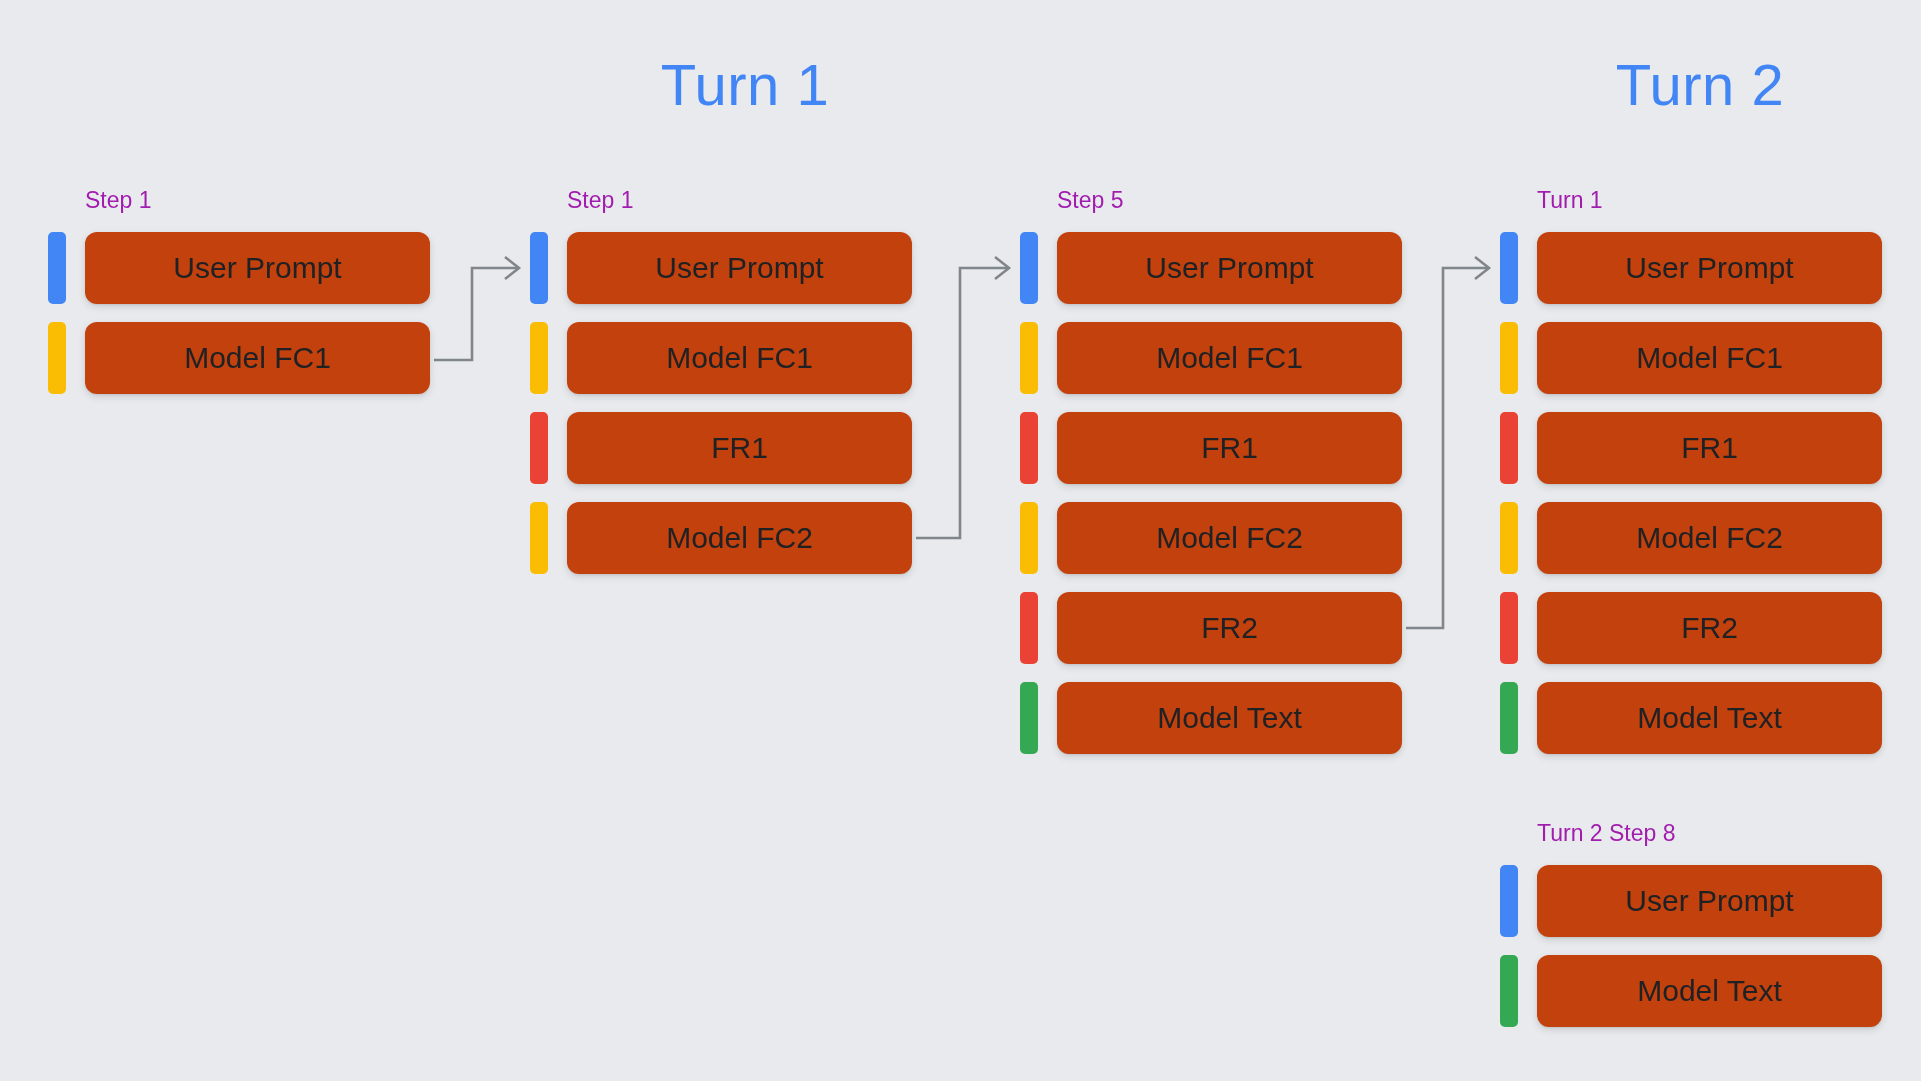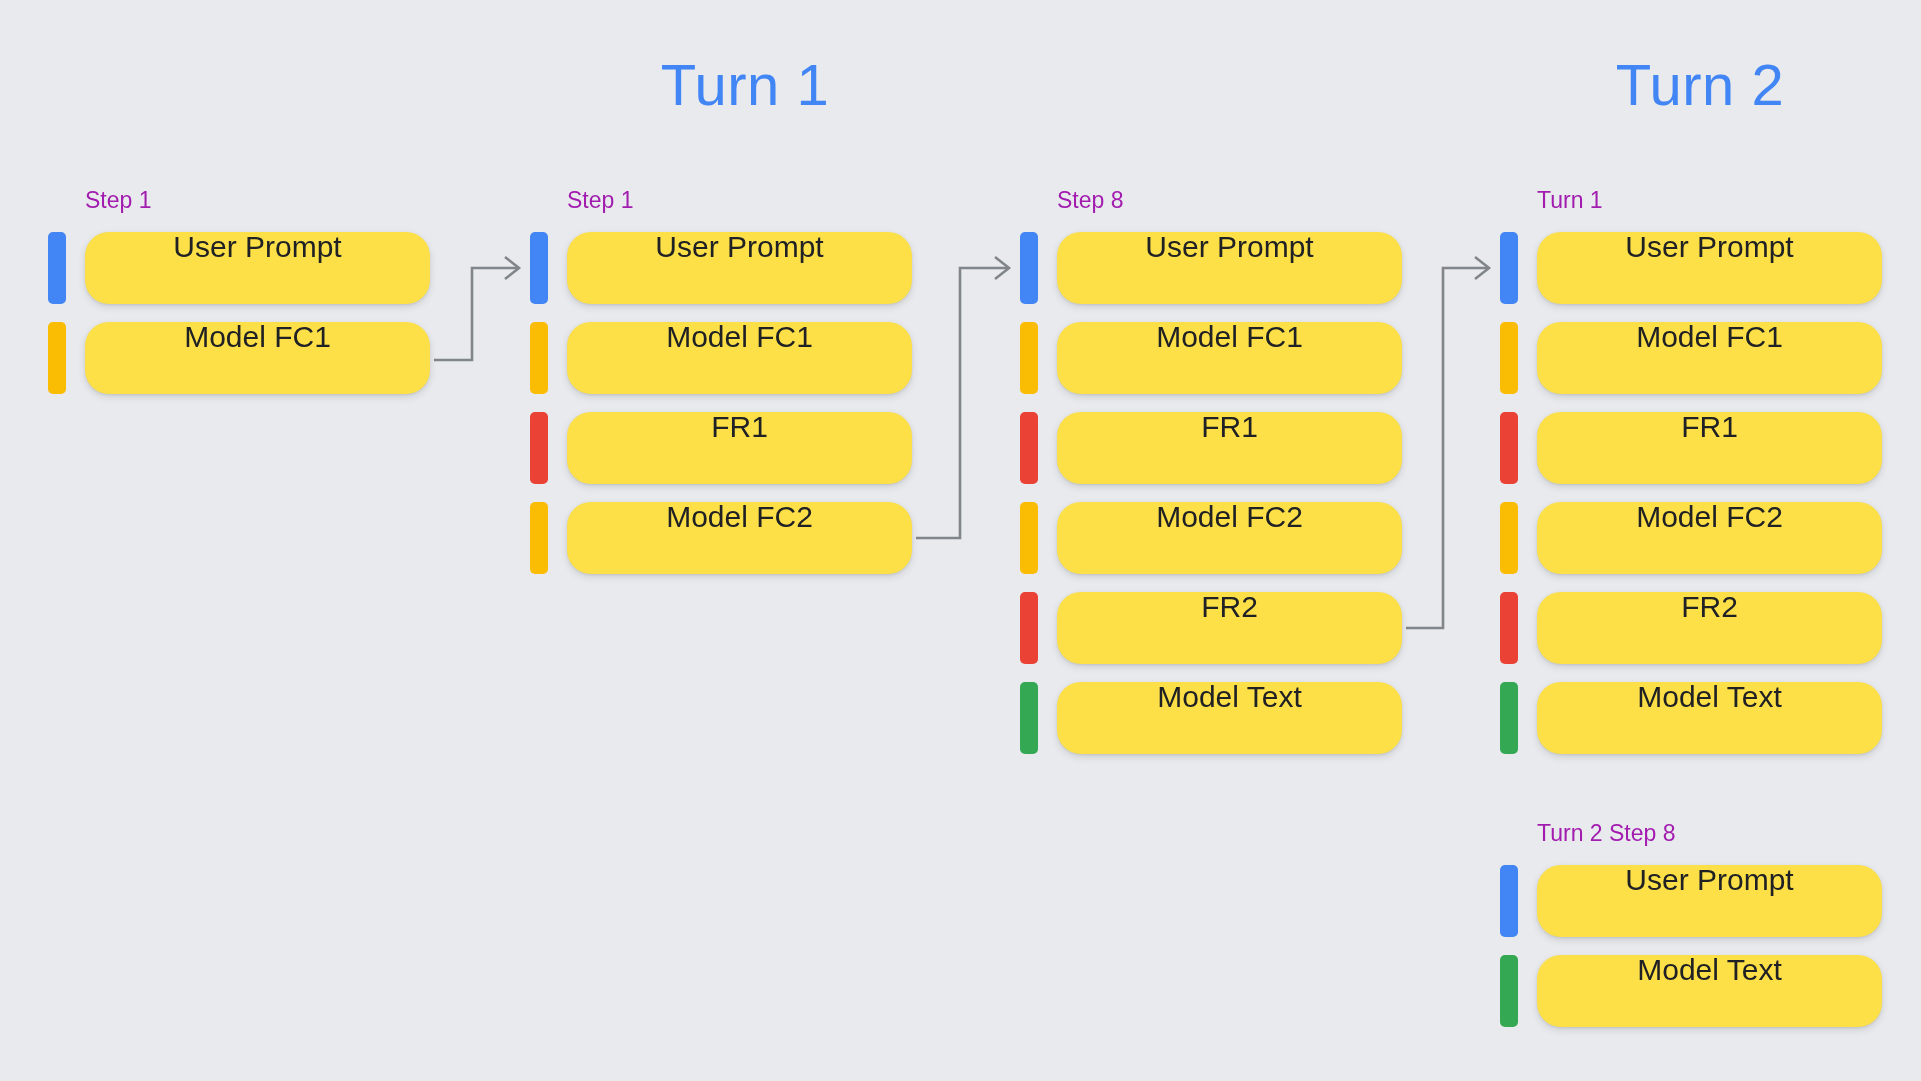--- a/index.html
+++ b/index.html
@@ -65,24 +65,25 @@
   .bar.yellow { background: #fbbc04; }
   .bar.red    { background: #ea4335; }
   .bar.green  { background: #34a853; }
 
   .card {
     position: absolute;
     left: 37px;
     top: 0;
     width: 345px;
     height: 72px;
-    background: #fde047;
-    border-radius: 24px;
+    background: #c2410c;
+    border-radius: 12px;
     box-shadow: 0 3px 7px rgba(60,64,67,0.16), 0 1px 2px rgba(60,64,67,0.10);
     display: flex;
+    align-items: center;
     justify-content: center;
     box-sizing: border-box;
   }
   .card-text {
     font-size: 30px;
     color: #202124;
     line-height: 1;
     white-space: nowrap;
   }
 
@@ -172,21 +173,21 @@
           </div>
         </div>
         <div class="row" style="top: 270px; width: 382px;">
           <div class="bar yellow"></div>
           <div class="card">
             <span class="card-text">Model FC2</span>
           </div>
         </div>
       </div>
       <div class="col" style="left: 1020px; top: 232px; width: 382px; height: 540px;">
-        <div class="col-label">Step 8</div>
+        <div class="col-label">Step 5</div>
         <div class="row" style="top: 0px; width: 382px;">
           <div class="bar blue"></div>
           <div class="card">
             <span class="card-text">User Prompt</span>
           </div>
         </div>
         <div class="row" style="top: 90px; width: 382px;">
           <div class="bar yellow"></div>
           <div class="card">
             <span class="card-text">Model FC1</span>

